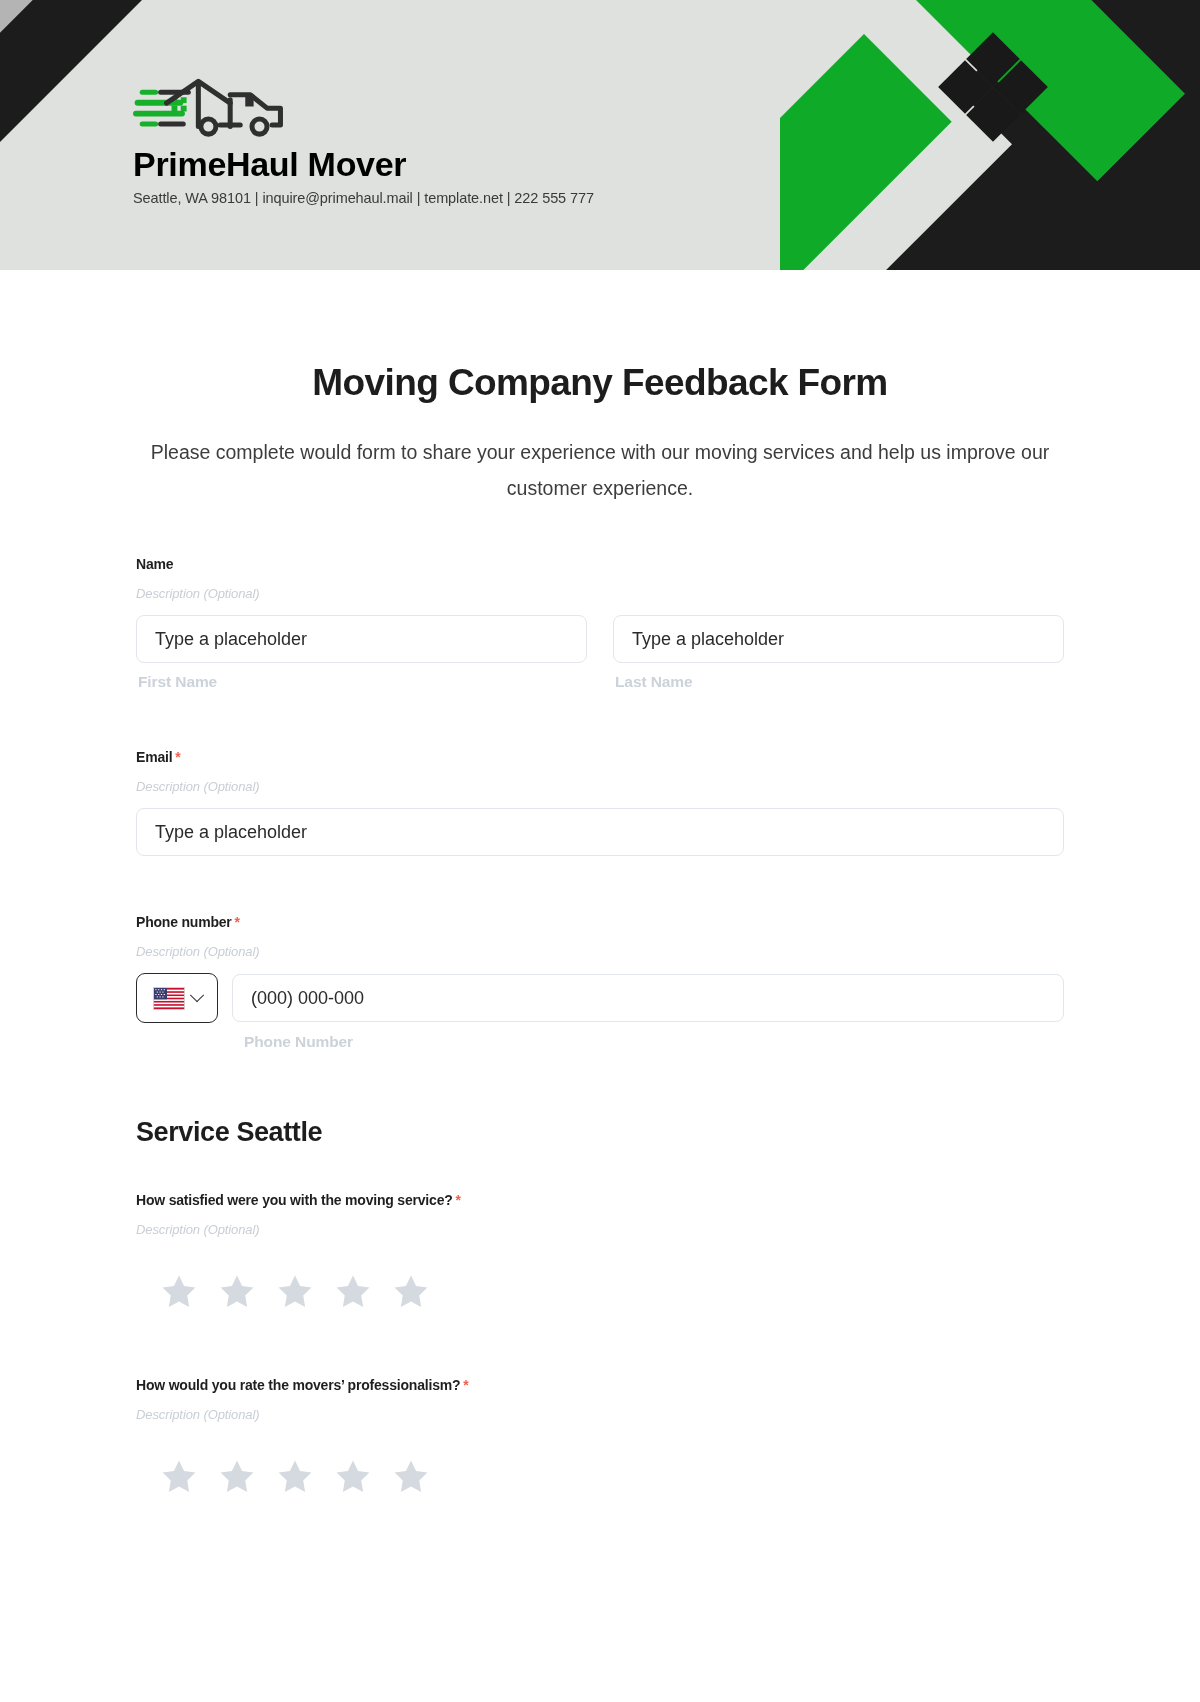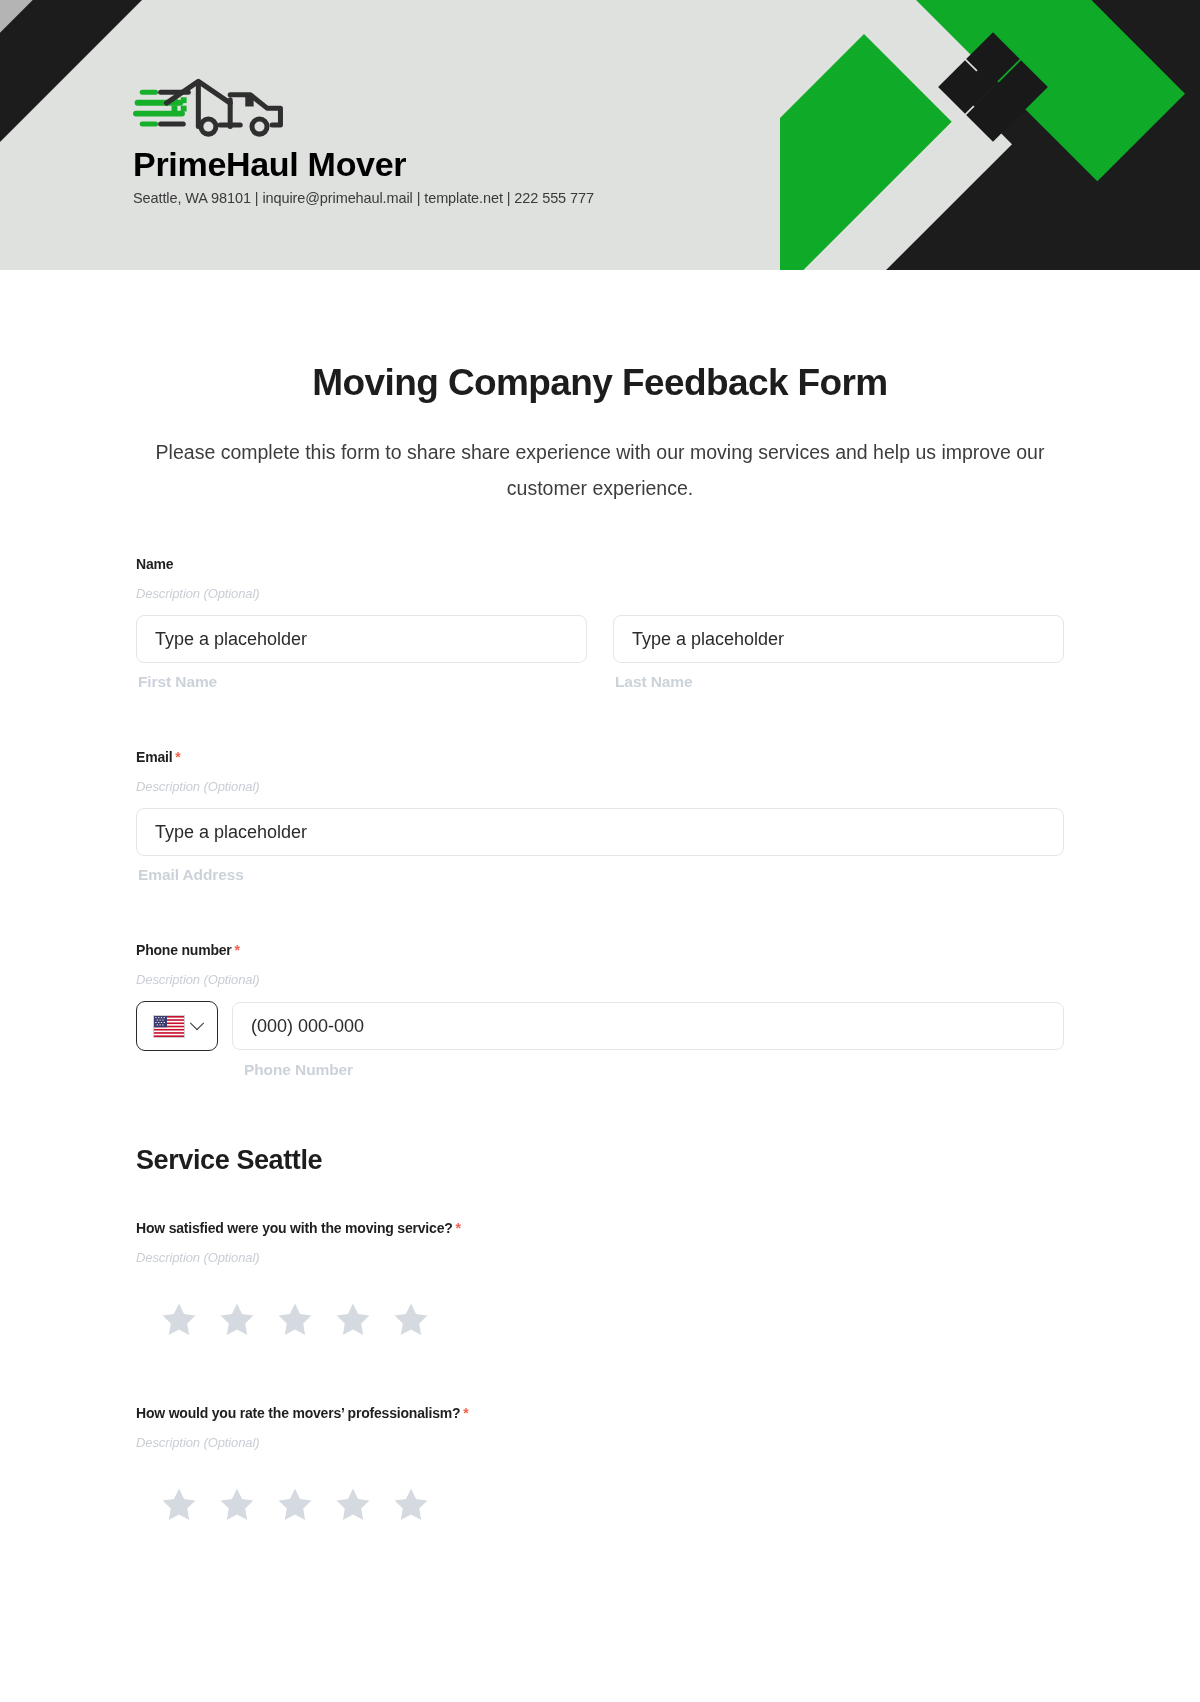--- a/index.html
+++ b/index.html
@@ -303,21 +303,21 @@
       </g>
     </svg>
     <p class="brand-name">PrimeHaul Mover</p>
     <p class="brand-contact">Seattle, WA 98101 | inquire@primehaul.mail | template.net | 222 555 777</p>
   </div>
 </div>
 
 <div class="sheet">
 
   <h1 class="form-title">Moving Company Feedback Form</h1>
-  <p class="form-subtitle">Please complete this form to share share experience with our moving services and help us improve our customer experience.</p>
+  <p class="form-subtitle">Please complete would form to share your experience with our moving services and help us improve our customer experience.</p>
 
   <div class="fields">
 
     <div class="field">
       <p class="field-label">Name</p>
       <p class="field-desc">Description (Optional)</p>
       <div class="input-row">
         <div class="input-col">
           <input class="text-input" type="text" placeholder="Type a placeholder" style="">
           <p class="sub-label">First Name</p>
@@ -328,21 +328,20 @@
         </div>
       </div>
     </div>
 
     <div class="field" style="margin-top:58px;">
       <p class="field-label"><span>Email</span><span class="req">*</span></p>
       <p class="field-desc">Description (Optional)</p>
       <div class="input-row">
         <div class="input-col">
           <input class="text-input" type="text" placeholder="Type a placeholder" style="">
-          <p class="sub-label">Email Address</p>
         </div>
       </div>
     </div>
 
     <div class="field" style="margin-top:58px;">
       <p class="field-label"><span>Phone number</span><span class="req">*</span></p>
       <p class="field-desc">Description (Optional)</p>
       <div class="phone-row">
         <div class="flag-select">
           <svg class="flag" viewBox="0 0 30 21">

